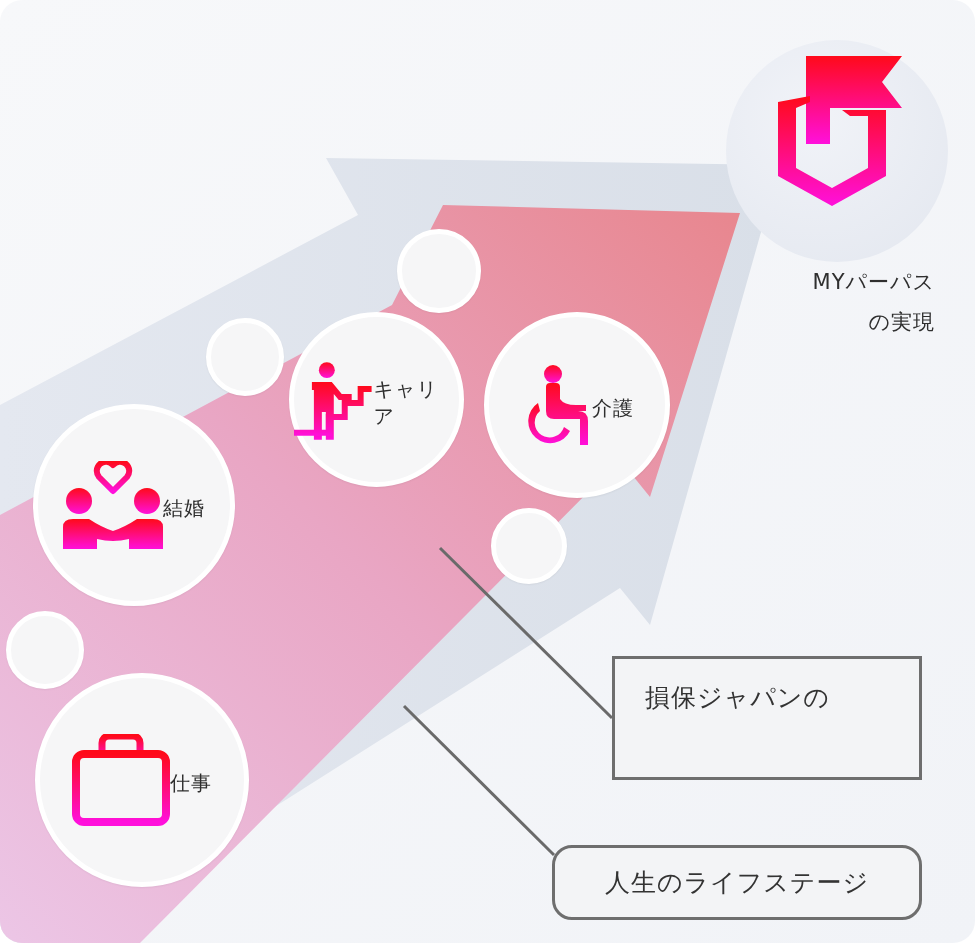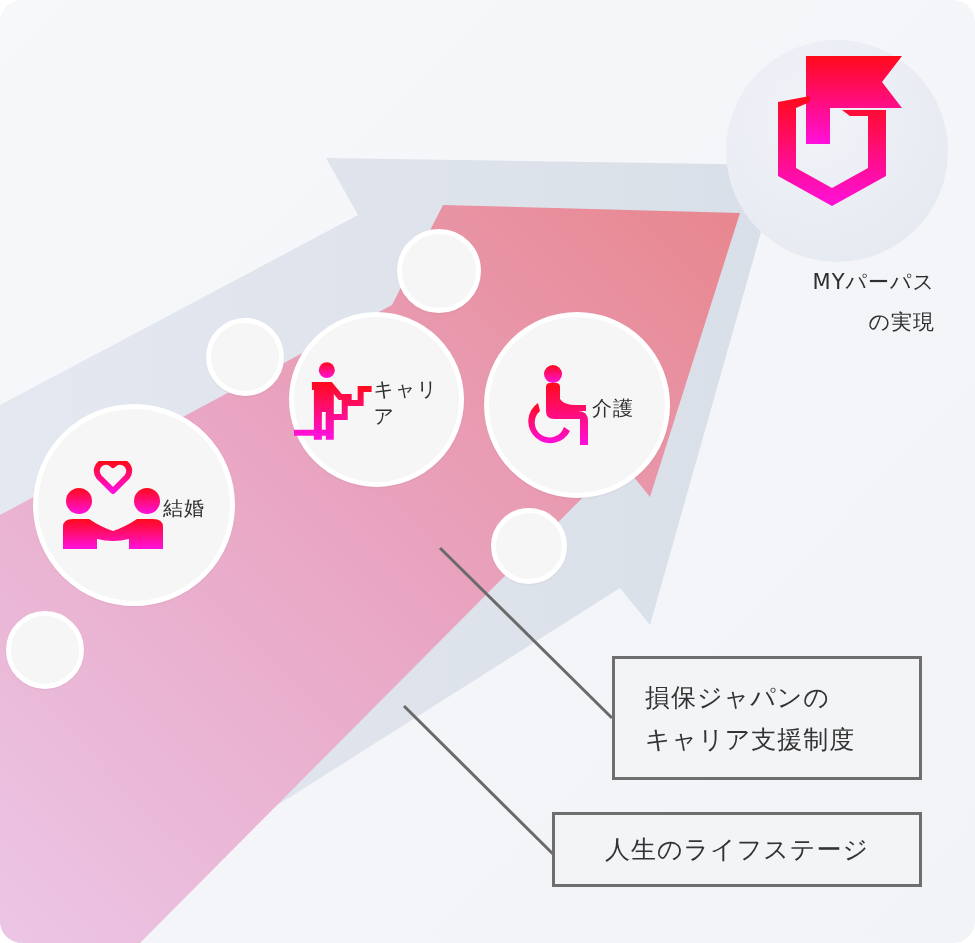--- a/index.html
+++ b/index.html
@@ -92,33 +92,39 @@
     <svg width="100" height="88" viewBox="0 0 100 88">
       <path d="M50 30 L36 16 A9 9 0 0 1 50 4 A9 9 0 0 1 64 16 Z" fill="none" stroke="url(#iconGrad)" stroke-width="6" stroke-linejoin="round"></path>
       <circle cx="16" cy="40" r="13" fill="url(#iconGrad)"></circle>
       <circle cx="84" cy="40" r="13" fill="url(#iconGrad)"></circle>
       <path d="M0 88 V66 Q0 58 10 58 H26 Q38 66 50 70 Q62 66 74 58 H90 Q100 58 100 66 V88 H66 V78 Q58 80 50 80 Q42 80 34 78 V88 Z" fill="url(#iconGrad)"></path>
     </svg>
     <div class="label">結婚</div>
   </div>
 
 
+  <div class="bubble" style="left:35px; top:673px; width:214px; height:214px;">
+    <svg width="98" height="92" viewBox="0 0 98 92">
+      <rect x="30" y="2" width="38" height="24" rx="7" fill="none" stroke="url(#iconGrad)" stroke-width="7"></rect>
+      <rect x="4" y="20" width="90" height="68" rx="8" fill="#f6f6f7" stroke="url(#iconGrad)" stroke-width="8"></rect>
+    </svg>
+    <div class="label">仕事</div>
+  </div>
 
   <div class="goal">
     <svg width="222" height="222" viewBox="0 0 222 222" style="position:absolute;left:0;top:0;">
       <path d="M80 16 H176 L156 42 L176 68 H104 V104 H80 Z" fill="url(#iconGrad)"></path>
       <path d="M84 56 V62 L70 68 V128 L106 148 L142 128 V76 H124 L116 70 H160 V136 L106 166 L52 136 V62 Z" fill="url(#iconGrad)"></path>
     </svg>
   </div>
   <div class="goal-label">
     <div>MYパーパス</div>
     <div>の実現</div>
   </div>
 
   <div class="callout" style="left:612px; top:656px; width:310px; height:124px; padding:18px 16px 0 30px; line-height:42px;">
     <div>損保ジャパンの</div>
-    <div>キャリア支援制度</div>
   </div>
-  <div class="callout" style="left:552px; top:812px; width:370px; height:75px; display:flex; align-items:center; justify-content:center;">
+  <div class="callout" style="left:552px; top:845px; width:370px; height:75px; display:flex; align-items:center; justify-content:center;border-radius:20px;">
     <span>人生のライフステージ</span>
   </div>
 
 </div>
 
 </body></html>

